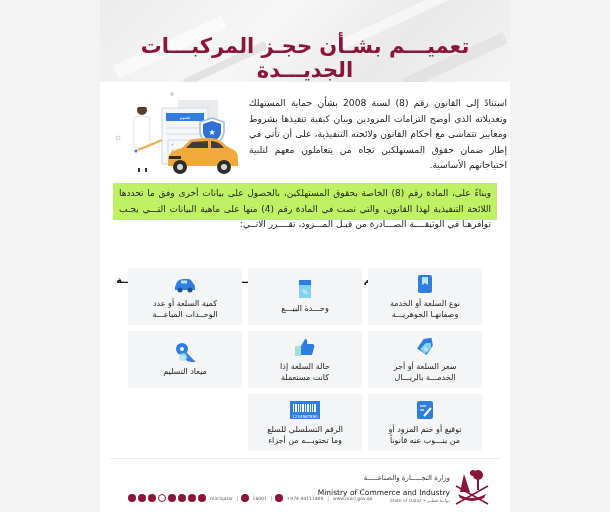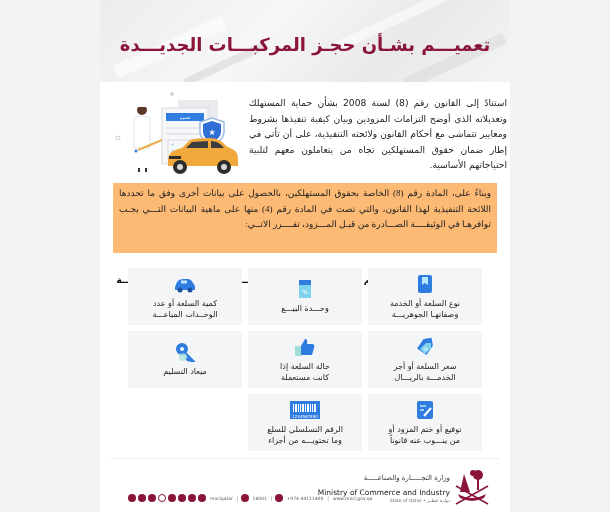--- a/index.html
+++ b/index.html
@@ -14,32 +14,32 @@
     background: linear-gradient(135deg, #ececec 0%, #f7f7f7 40%, #e9e9e9 70%, #f4f4f4 100%);
     overflow: hidden;
   }
   .hero .streak { position: absolute; background: rgba(255,255,255,0.55); transform: rotate(-25deg); }
   .hero .s1 { left: 10px; top: 40px; width: 120px; height: 14px; }
   .hero .s2 { left: 230px; top: 10px; width: 150px; height: 10px; }
   .hero .s3 { left: 80px; top: 60px; width: 90px; height: 8px; background: rgba(200,200,200,0.4); }
   .hero .s4 { left: 300px; top: 55px; width: 110px; height: 12px; background: rgba(210,210,210,0.4); }
   .title {
     position: absolute; left: 0; top: 34px; width: 410px; text-align: center;
-    color: #8a1538; font-size: 18px; font-weight: bold; direction: rtl;
+    color: #8a1538; font-size: 21px; font-weight: bold; direction: rtl;
     font-family: "DejaVu Sans", sans-serif; letter-spacing: 0.2px;
   }
   .intro {
     position: absolute; left: 142px; top: 95px; width: 258px;
     direction: rtl; text-align: justify; font-size: 9.2px; line-height: 15.6px; color: #222; margin-left: 7px;
   }
   .illus { position: absolute; left: 12px; top: 88px; width: 130px; height: 92px; }
   .para2 {
-    position: absolute; left: 13px; top: 183px; width: 384px; height: 70px;
-    background: #fdba74; padding: 3px 6px; direction: rtl; text-align: justify;
-    font-size: 9px; line-height: 15.5px; color: #222; font-family: Liberation Serif, serif;
+    position: absolute; left: 13px; top: 183px; width: 384px; height: 37px;
+    background: #bef264; padding: 3px 6px; direction: rtl; text-align: justify;
+    font-size: 9px; line-height: 15.5px; color: #222;
   }
   .section-head {
     position: absolute; right: 28px; top: 246px; direction: rtl;
     font-size: 9.5px; font-weight: bold; color: #111; padding-right: 5px;
     border-right: 2px solid #8a1538; line-height: 13px; margin-top: 27px;
   }
   .grid {
     position: absolute; left: 28px; top: 268px; width: 354px;
     display: grid; grid-template-columns: repeat(3, 114px); grid-auto-rows: 57px;
     column-gap: 6px; row-gap: 6px; direction: rtl;

